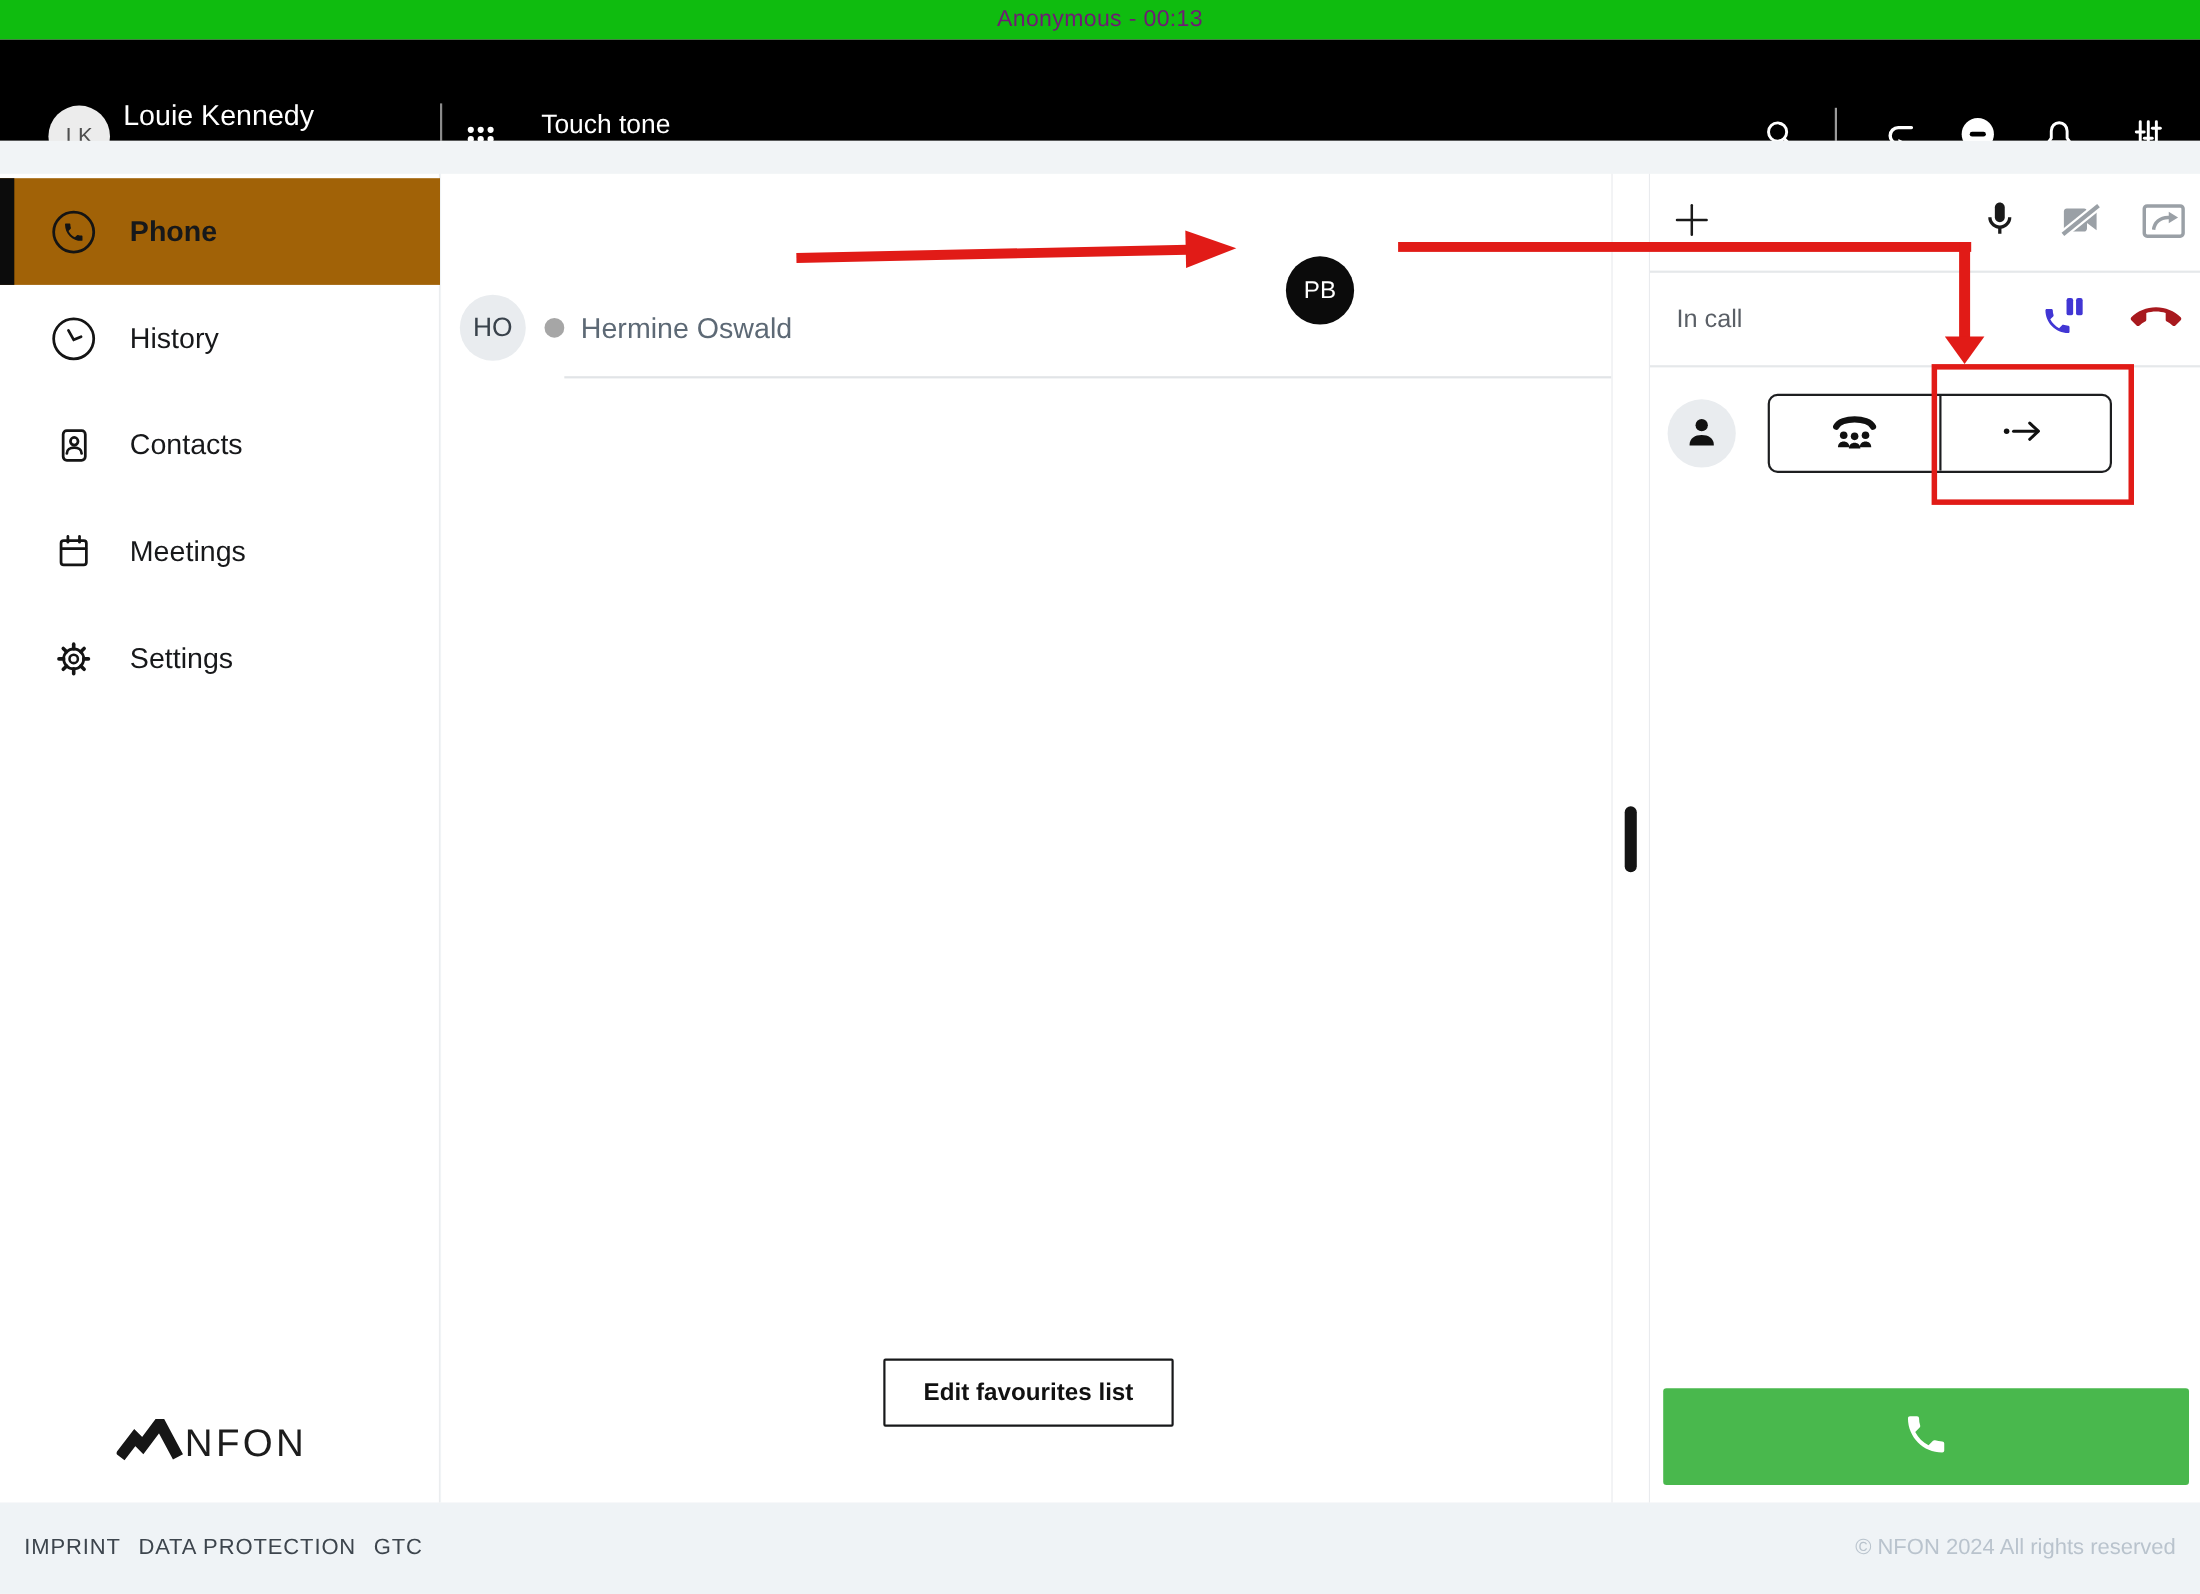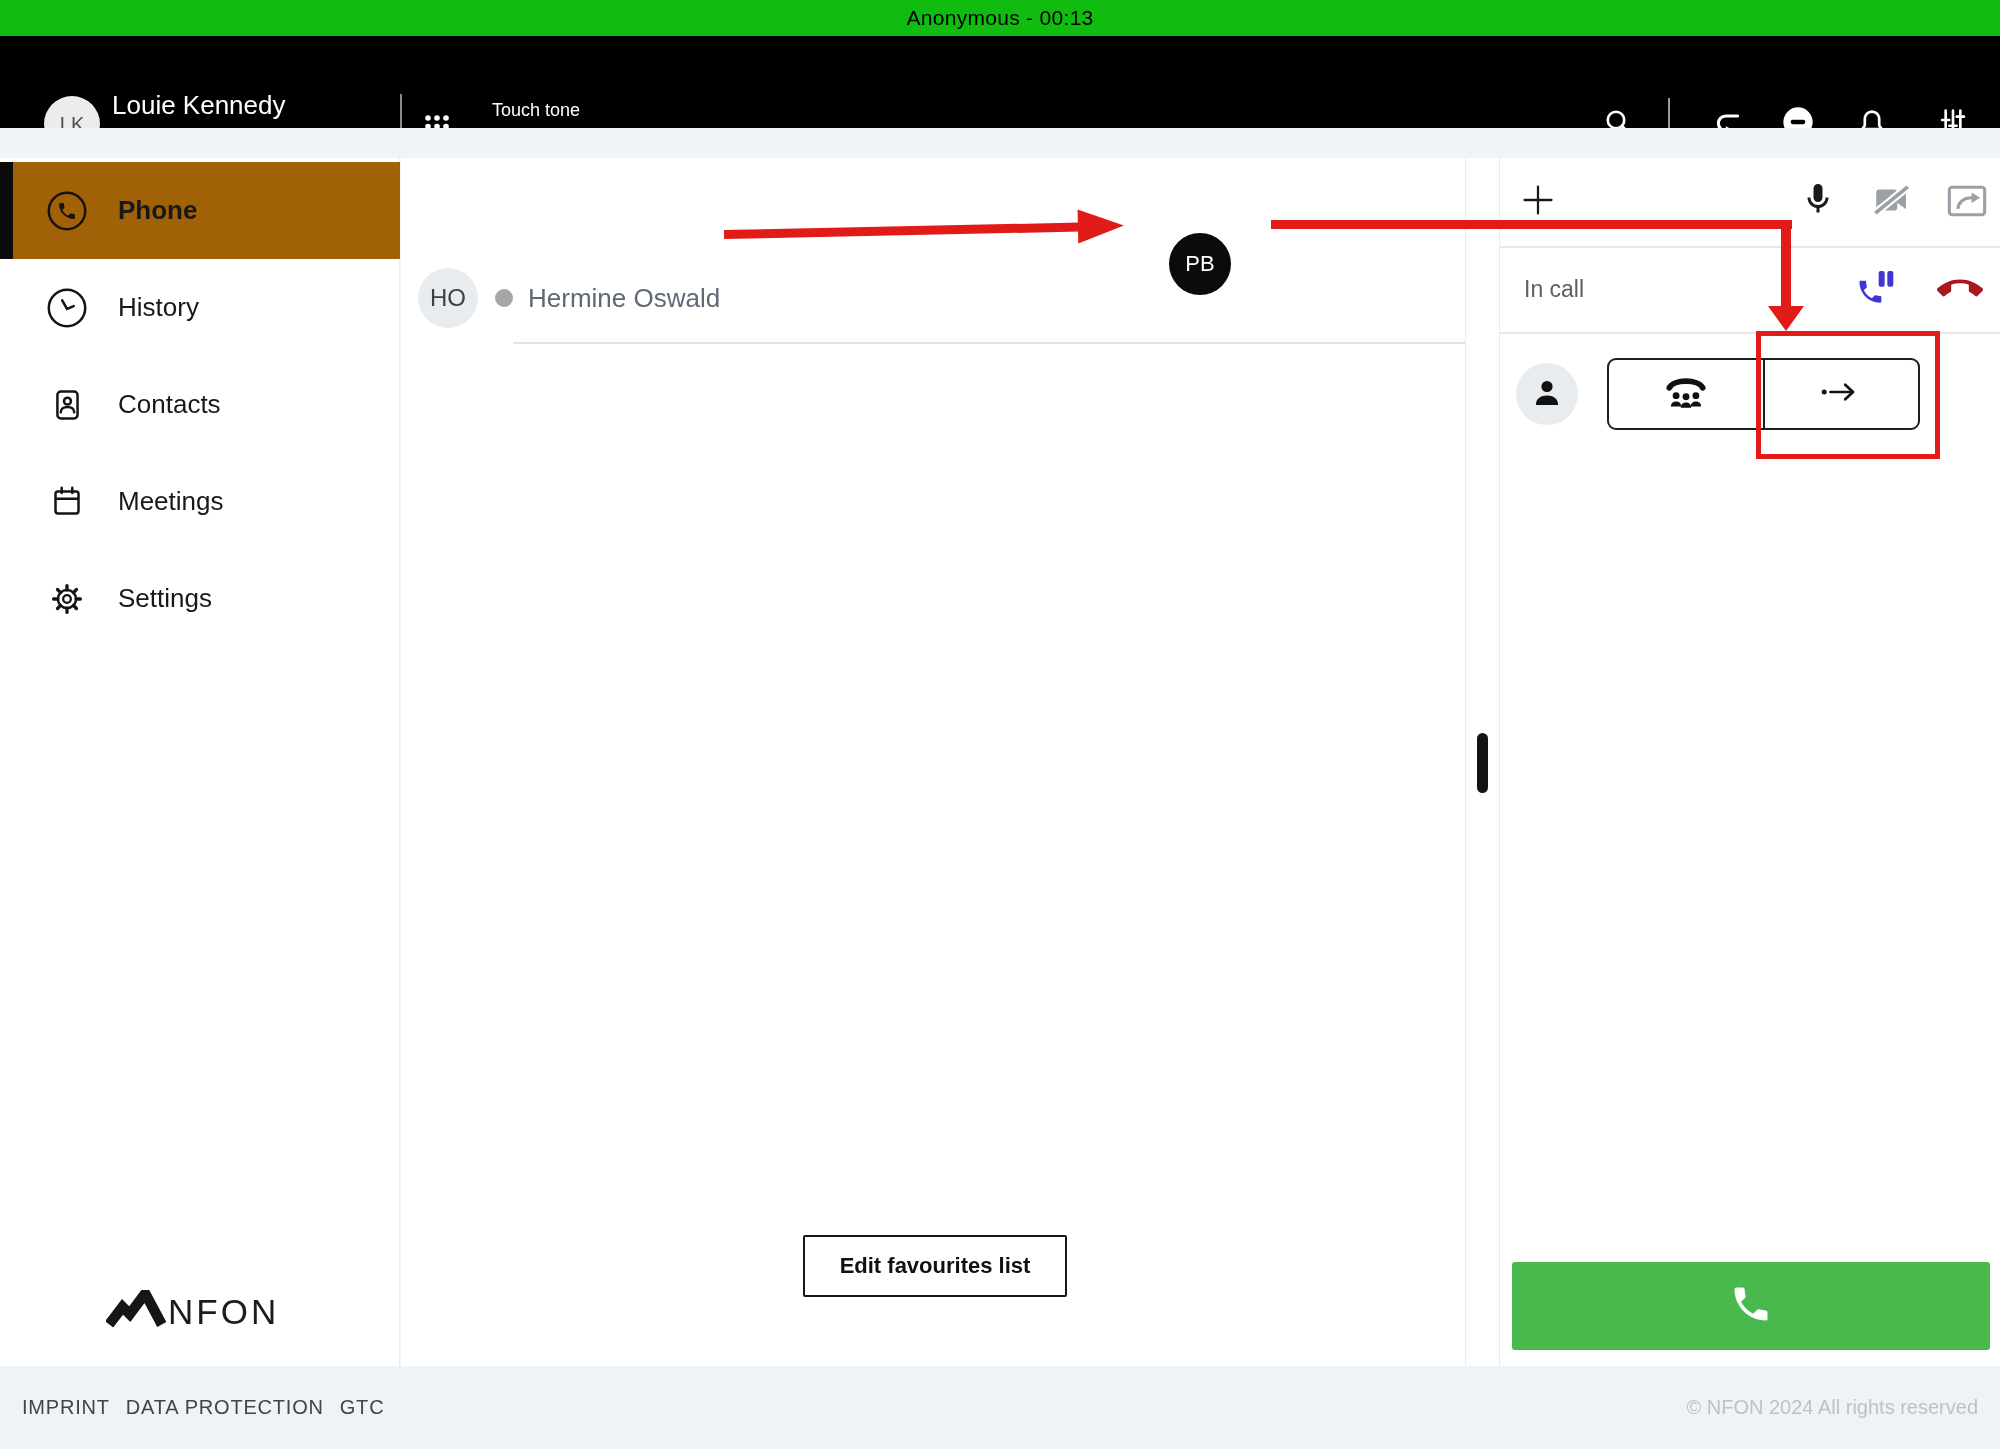--- a/index.html
+++ b/index.html
@@ -8,35 +8,35 @@
     position:relative; width:2000px; height:1449px; overflow:hidden;
     background:#ffffff; font-family:"Liberation Sans", sans-serif;
     -webkit-font-smoothing:antialiased;
   }
   .abs { position:absolute; }
 
   
   .call-banner {
     left:0; top:0; width:2000px; height:36px; background:#0fbc0f;
     display:flex; align-items:center; justify-content:center;
-    color:#000000; font-size:21px; font-weight:500; letter-spacing:.3px;
+    color:#701a75; font-size:21px; font-weight:500; letter-spacing:.3px;
   }
 
   
   .app-header { left:0; top:36px; width:2000px; height:92px; background:#000; }
   .avatar {
     border-radius:50%; display:flex; align-items:center; justify-content:center;
     font-weight:500;
   }
   .hdr-avatar { left:44px; top:60px; width:56px; height:56px; background:#ececec; color:#4f4f4f; font-size:20px; }
   .hdr-name  { left:112px; top:54px; color:#fff; font-size:26px; font-weight:500; }
   .hdr-line  { left:112px; top:90px; color:#f0f0f0; font-size:19px; }
   .hdr-vdivider { left:400px; top:58px; width:2px; height:60px; background:#8b8b8b; }
   .hdr-dialpad { left:423px; top:76px; }
-  .hdr-tab-label { left:492px; top:64px; color:#fff; font-size:18px; font-weight:500; }
+  .hdr-tab-label { left:492px; top:64px; color:#fff; font-size:24px; font-weight:500; }
   .hdr-right-icon { top:70px; width:36px; height:36px; display:flex; align-items:center; justify-content:center; cursor:pointer; }
   .hdr-vdivider2 { left:1668px; top:62px; width:2px; height:52px; background:#9a9a9a; }
 
   
   .page-bg { left:0; top:128px; width:2000px; height:1238px; background:#f1f4f6; }
 
   
   .sidebar { left:0; top:158px; width:400px; height:1208px; background:#fff; border-right:1px solid #ebedef; }
   .main-panel { left:401px; top:158px; width:1064px; height:1208px; background:#fff; }
   .gap-strip { left:1465px; top:158px; width:35px; height:1208px; background:#fff; border-left:1px solid #e9ebee; border-right:1px solid #e9ebee; }

